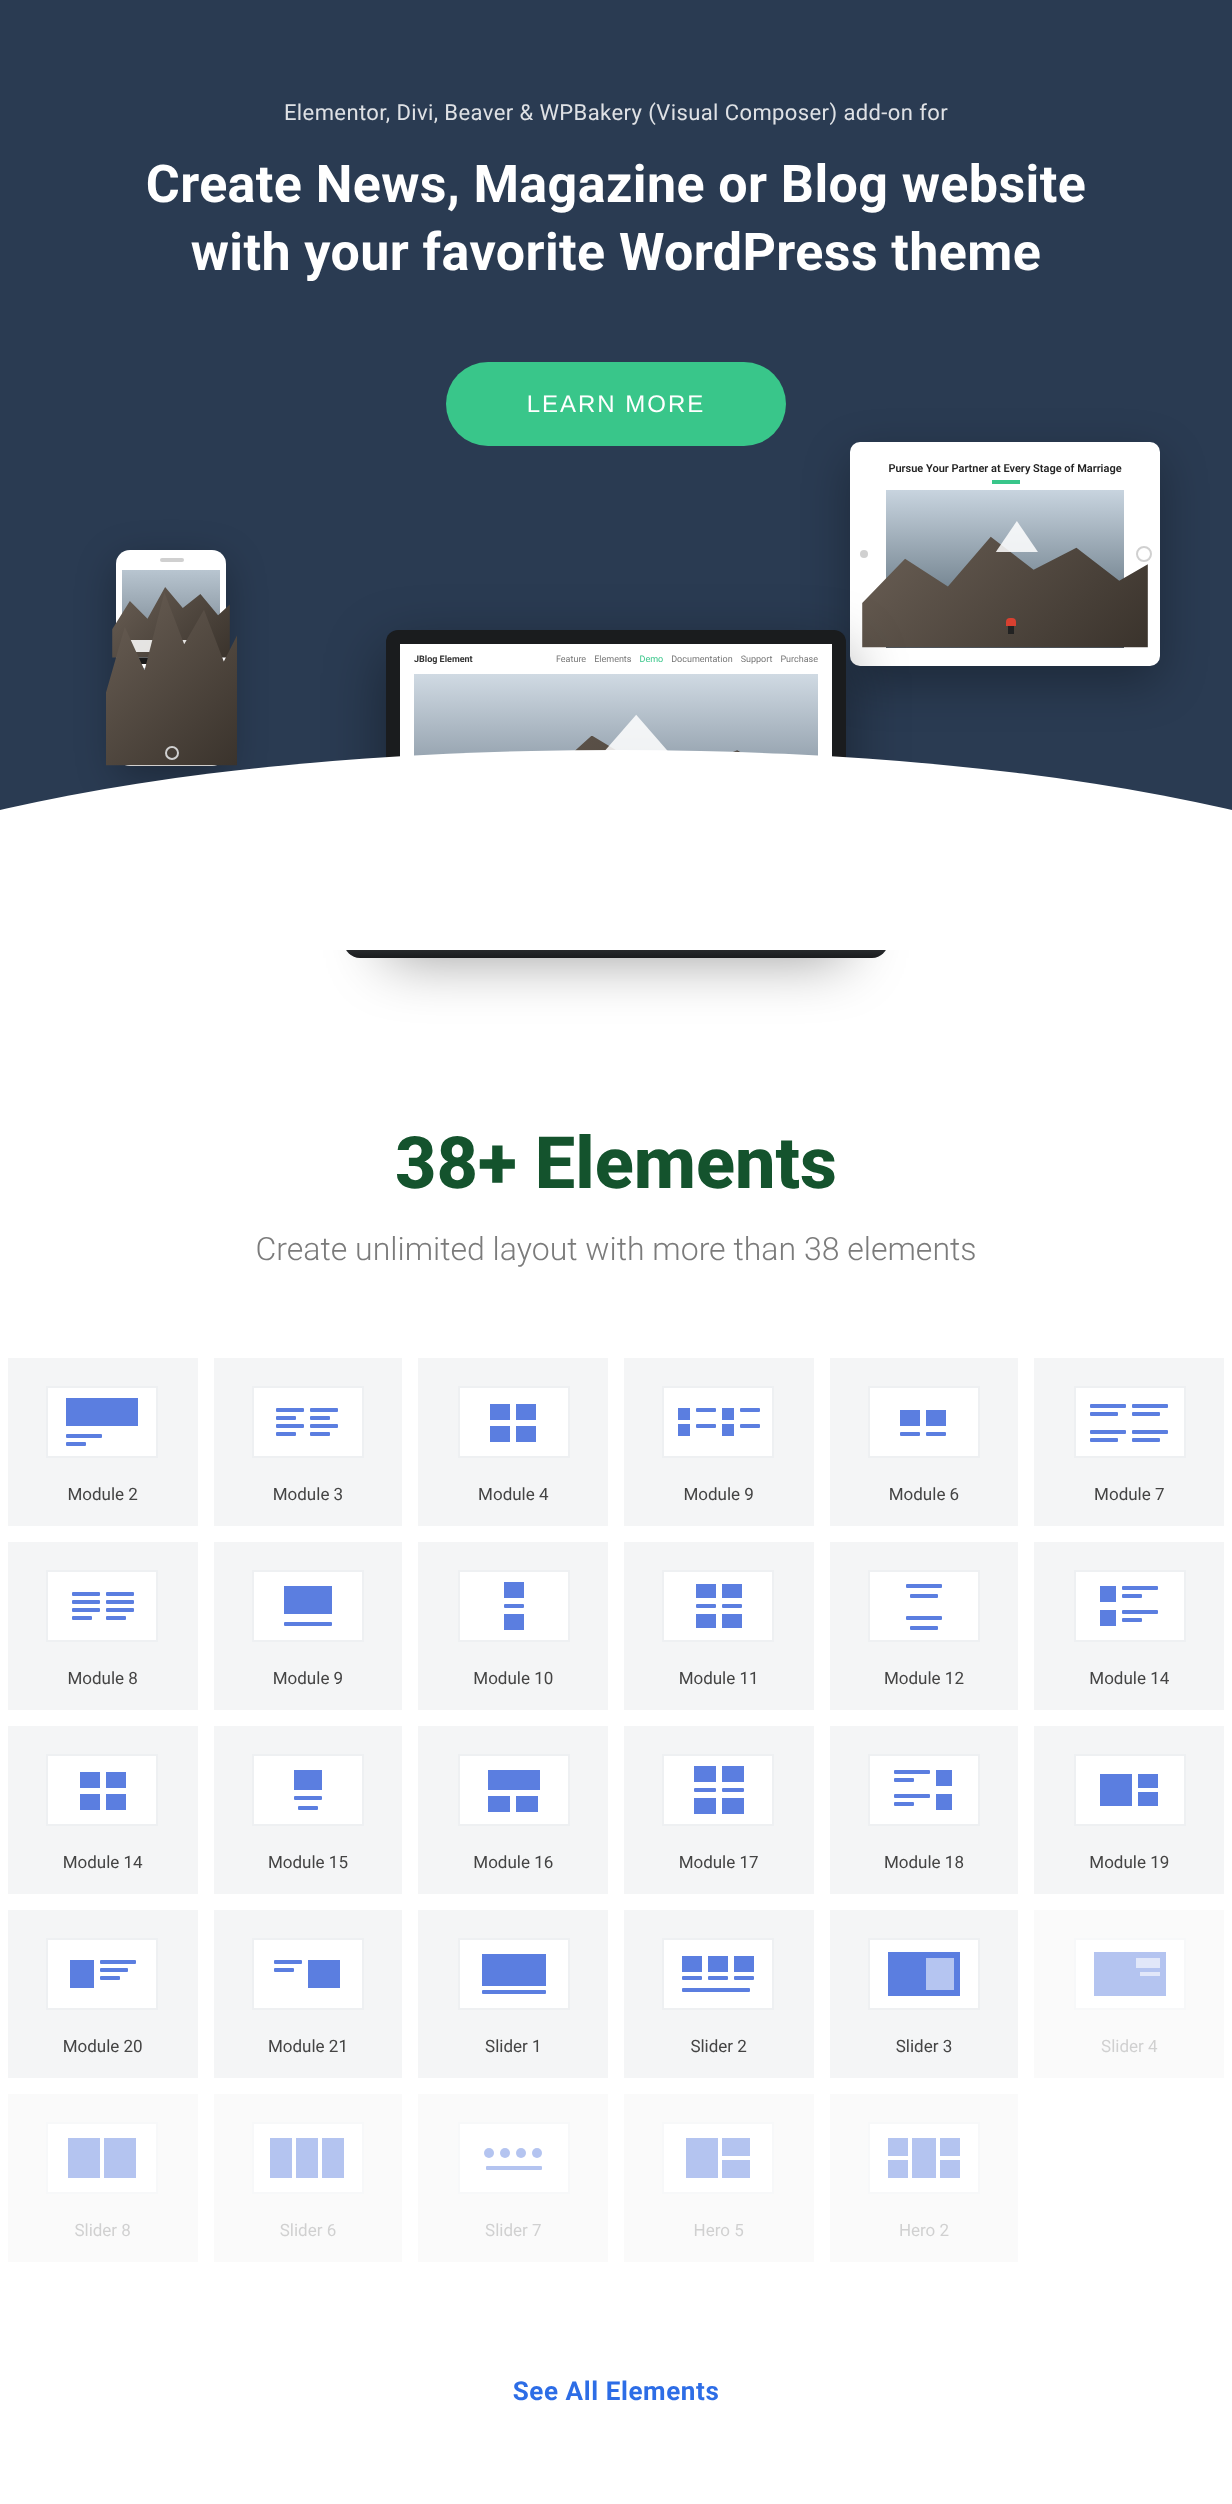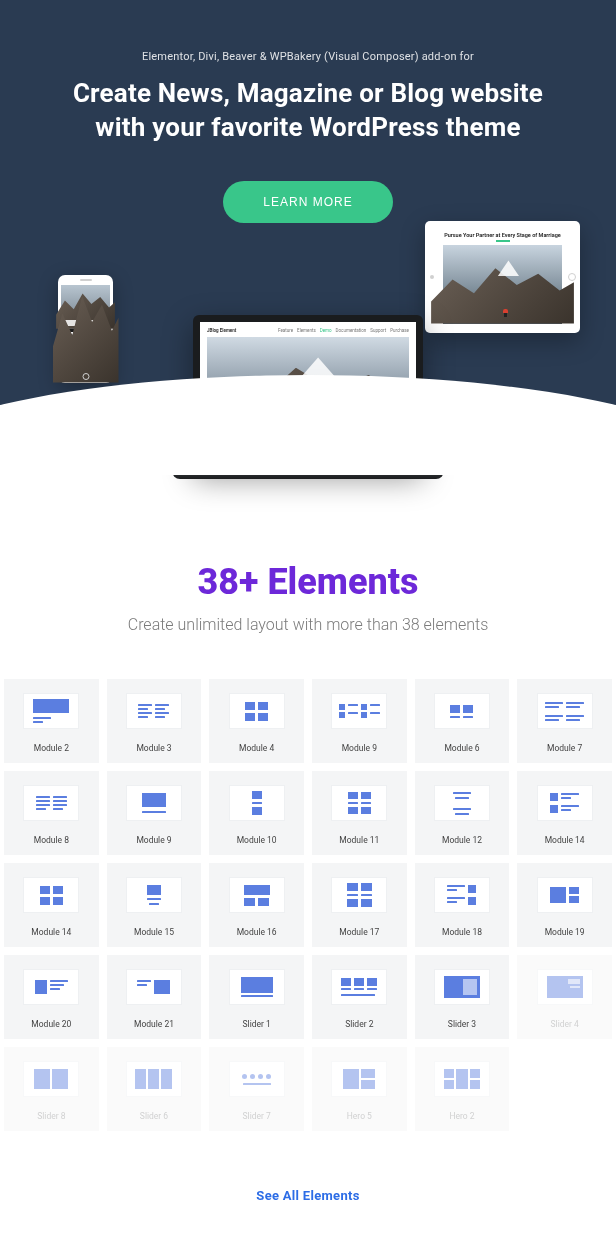--- a/index.html
+++ b/index.html
@@ -118,21 +118,21 @@
     border-radius:0 0 8px 8px; position:relative;
   }
   .laptop-base::before{content:""; position:absolute; top:0; left:50%; transform:translateX(-50%); width:36px; height:3px; background:#0c0d0e; border-radius:0 0 3px 3px;}
   .laptop-label{position:absolute; top:2px; left:50%; transform:translateX(-50%); font-size:4px; color:#888;}
   
   .curve{ height:40px; background:#fff; position:relative; margin-top:-30px;}
   .curve::before{ content:""; position:absolute; top:-60px; left:-20%; width:140%; height:100px; background:#fff; border-radius:50% 50% 0 0 / 100% 100% 0 0;}
   .spacer{height:30px; background:#fff;}
   
   .elements-section { padding: 56px 0 10px; text-align:center; background:#fff;}
-  .elements-title { color:#6d28d9; font-size:36px; font-weight:800; margin-bottom:10px;}
+  .elements-title { color:#14532d; font-size:36px; font-weight:800; margin-bottom:10px;}
   .elements-sub { color:#7b7b7b; font-size:16px; font-weight:300; line-height:1.5;}
   .grid {
     display:grid;
     grid-template-columns: repeat(6, 1fr);
     gap: 8px;
     padding: 0 4px;
     margin-top: 42px;
   }
   .card {
     background:#f4f5f6;

